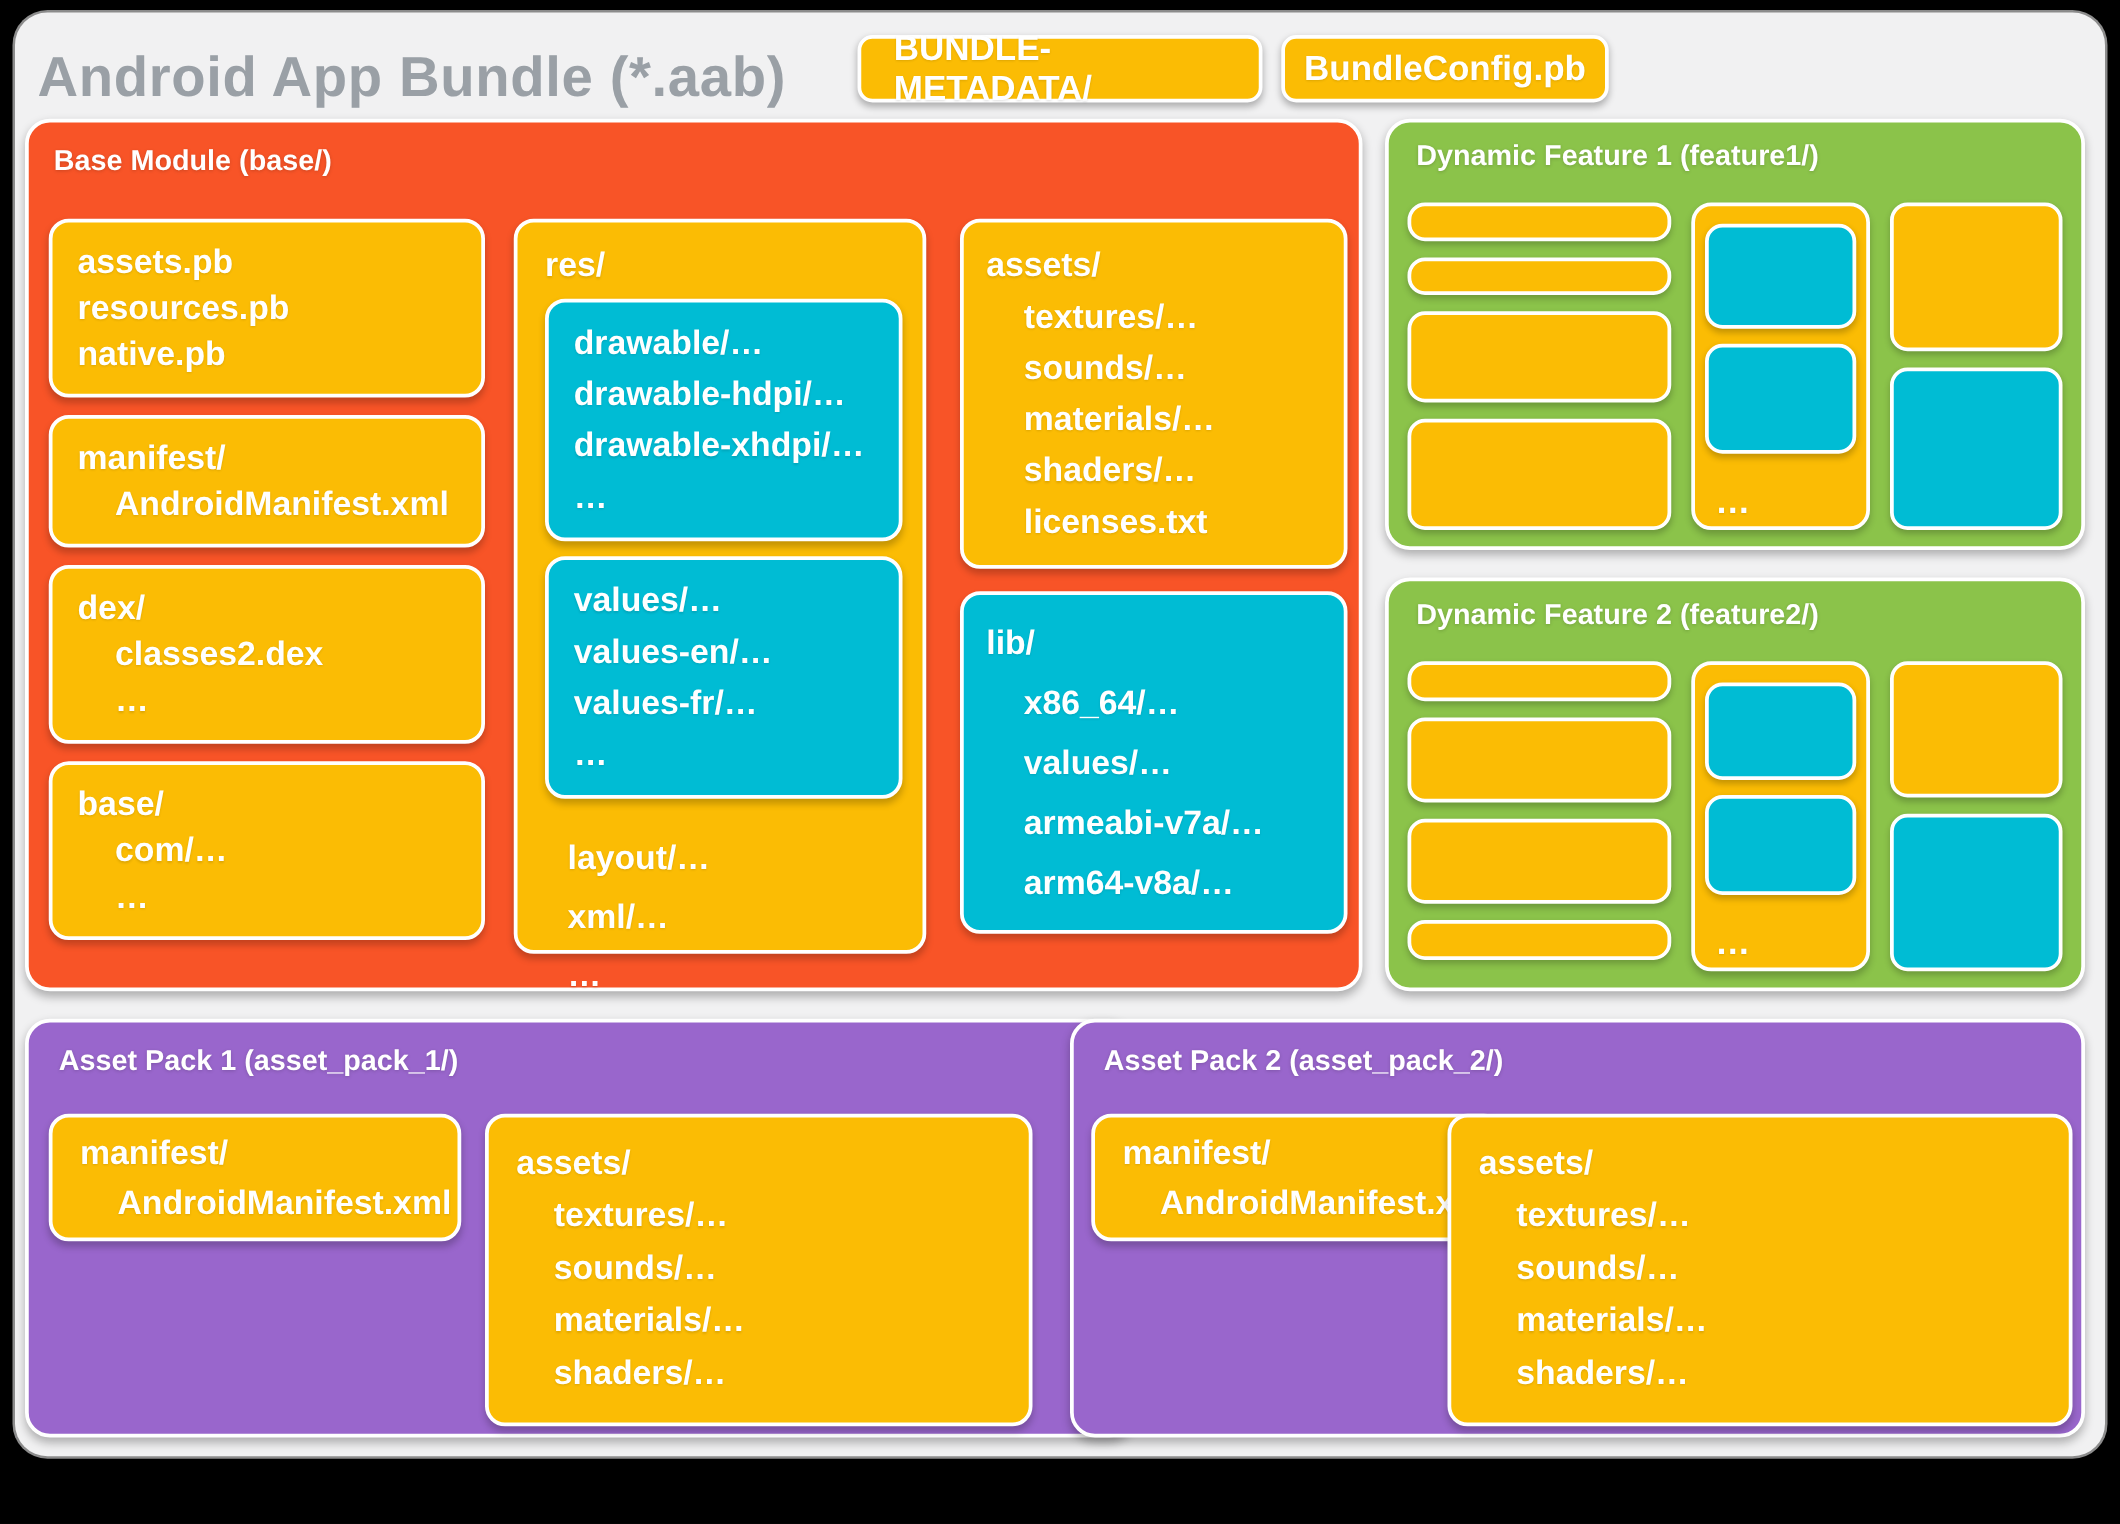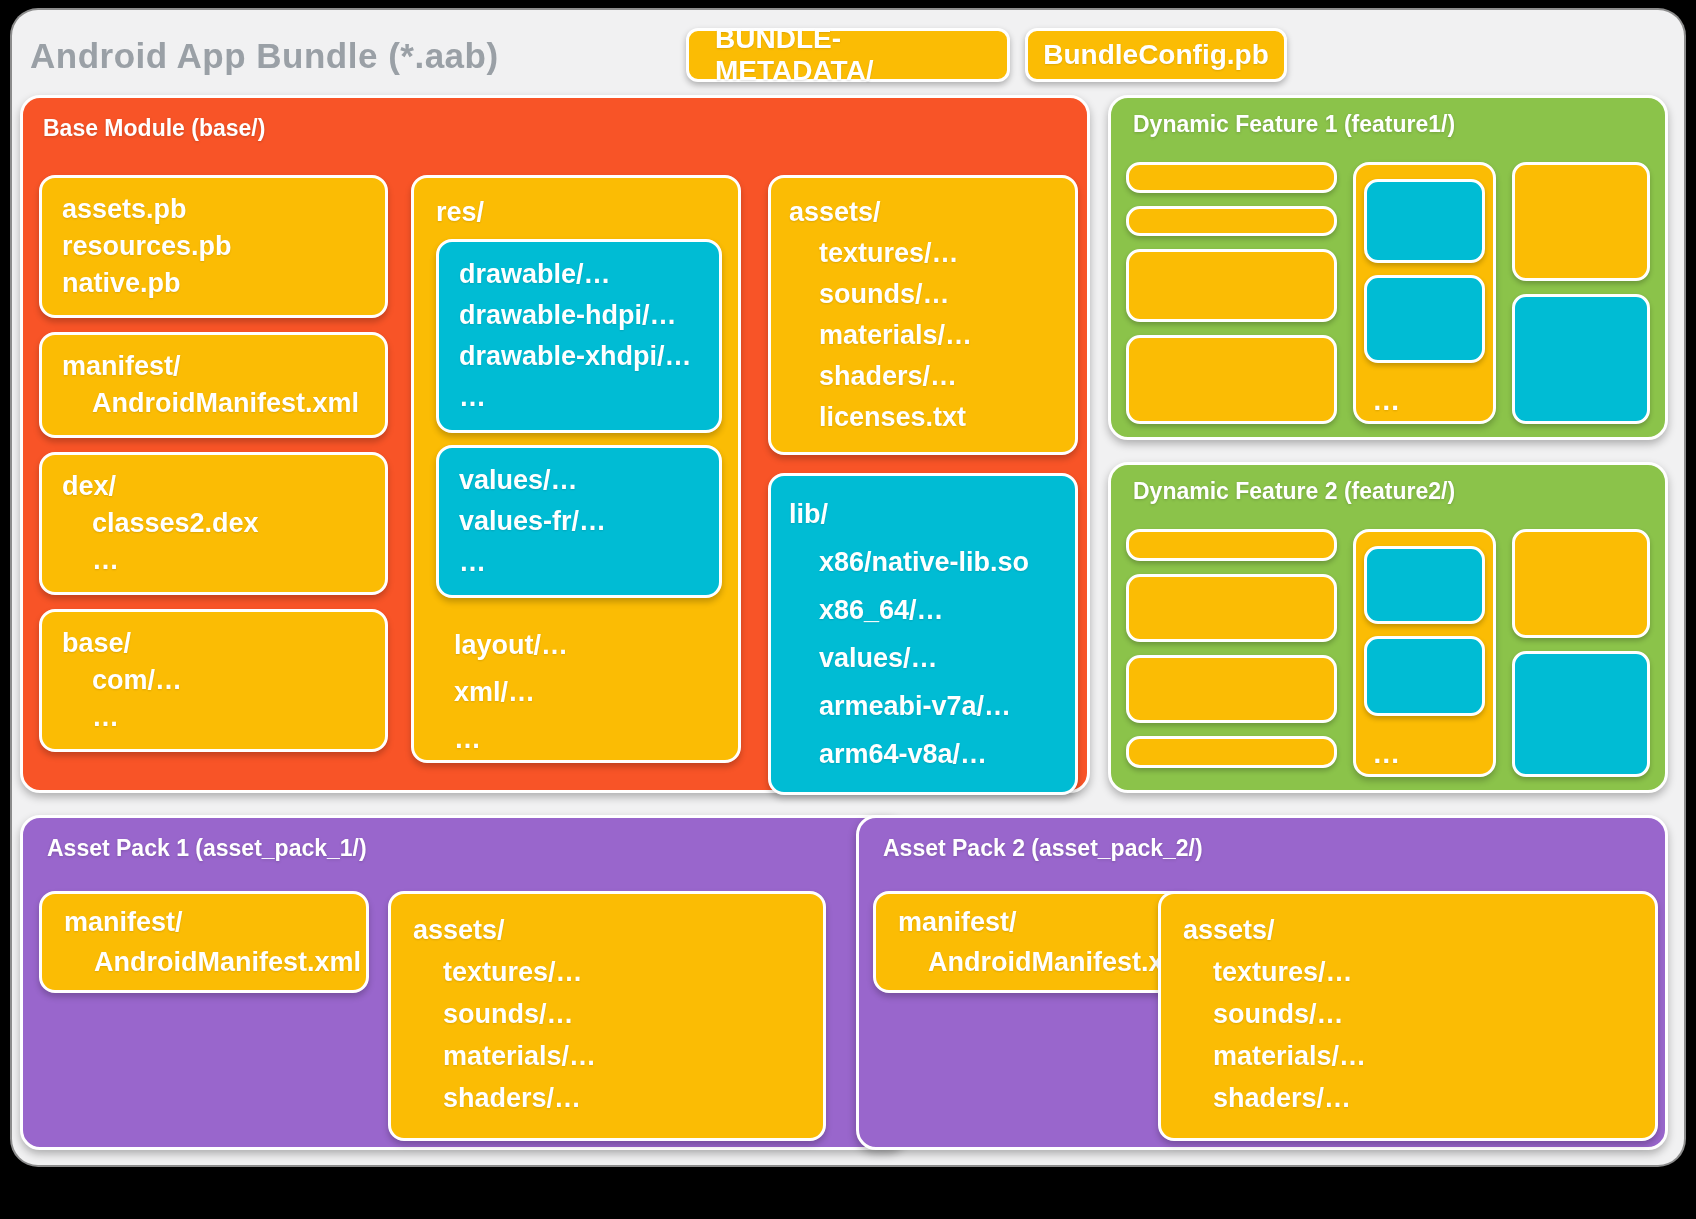--- a/index.html
+++ b/index.html
@@ -6,21 +6,21 @@
     --c-orange:#F85427; --c-yellow:#FBBC04; --c-cyan:#00BCD4;
     --c-green:#8BC34A; --c-purple:#9966CC; --c-card:#F1F1F2; --c-titlegray:#9AA0A6;
   }
   *{box-sizing:border-box;margin:0;padding:0}
   html,body{background:#000}
   body{width:1696px;height:1219px;position:relative;overflow:hidden;
        font-family:"Liberation Sans",sans-serif;font-weight:bold;}
   .stage{position:absolute;inset:0;background:#000}
   .card{position:absolute;left:12px;top:10px;width:1672px;height:1155px;
         background:var(--c-card);border-radius:26px;box-shadow:0 0 0 2px rgba(255,255,255,.55)}
-  .page-title{position:absolute;left:18px;top:26px;font-size:35px;color:var(--c-titlegray);letter-spacing:.5px}
+  .page-title{position:absolute;left:18px;top:26px;font-size:45px;color:var(--c-titlegray);letter-spacing:.5px}
   .badge{position:absolute;top:18px;height:54px;background:var(--c-yellow);border:3px solid #fff;
          border-radius:12px;color:#fff;font-size:28px;display:flex;align-items:center;justify-content:center;
          box-shadow:0 3px 6px rgba(0,0,0,.28);text-shadow:0 1px 2px rgba(0,0,0,.12);padding:0 26px}
   .b1{left:674px;width:324px}
   .b2{left:1013px;width:262px}
 
   .panel{position:absolute;border:3px solid #fff;border-radius:20px;box-shadow:0 4px 8px rgba(0,0,0,.28)}
   .panel h2{font-size:23px;color:#fff;text-shadow:0 1px 3px rgba(0,0,0,.18)}
 
   .base{left:8px;top:85px;width:1070px;height:698px;background:var(--c-orange)}
@@ -117,20 +117,21 @@
         <div class="box y resbox">
           <div class="ln res-label">res/</div>
           <div class="box cy sub">
               <div class="ln">drawable/…</div>
               <div class="ln">drawable-hdpi/…</div>
               <div class="ln">drawable-xhdpi/…</div>
               <div class="ln">…</div>
             </div>
           <div class="box cy sub">
               <div class="ln">values/…</div>
+              <div class="ln">values-en/…</div>
               <div class="ln">values-fr/…</div>
               <div class="ln">…</div>
             </div>
           <div class="tail">
               <div class="ln">layout/…</div>
               <div class="ln">xml/…</div>
               <div class="ln">…</div>
             </div>
         </div>
       </div>
@@ -139,21 +140,20 @@
         <div class="box y assetsbox">
             <div class="ln">assets/</div>
             <div class="ln ind">textures/…</div>
             <div class="ln ind">sounds/…</div>
             <div class="ln ind">materials/…</div>
             <div class="ln ind">shaders/…</div>
             <div class="ln ind">licenses.txt</div>
           </div>
         <div class="box cy libbox">
             <div class="ln">lib/</div>
-            <div class="ln ind">x86/native-lib.so</div>
             <div class="ln ind">x86_64/…</div>
             <div class="ln ind">values/…</div>
             <div class="ln ind">armeabi-v7a/…</div>
             <div class="ln ind">arm64-v8a/…</div>
           </div>
       </div>
     </section>
 
     <section class="panel df df1">
       <h2>Dynamic Feature 1 (feature1/)</h2>

